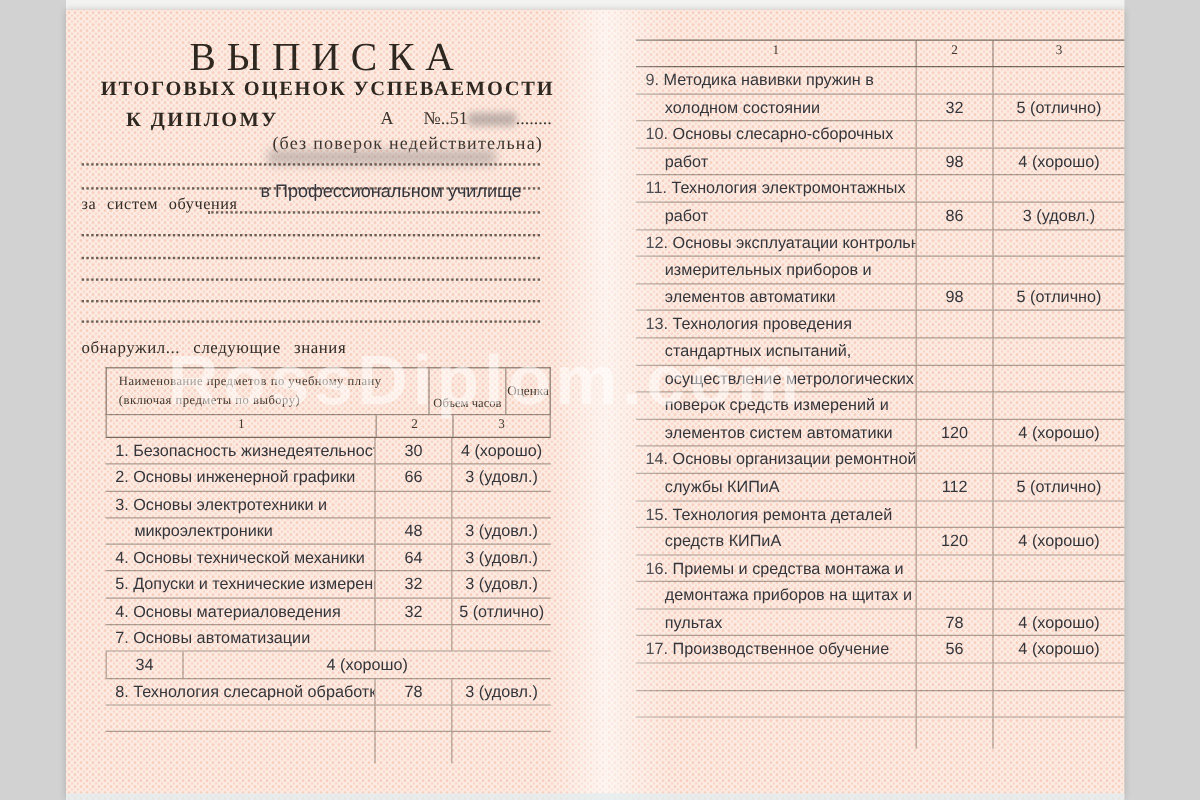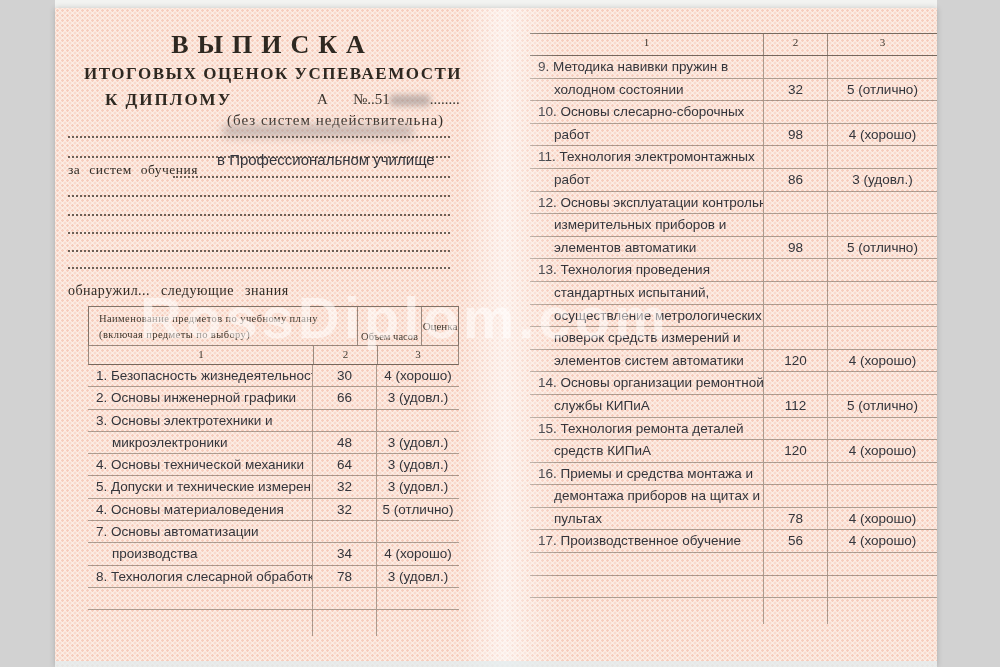--- a/index.html
+++ b/index.html
@@ -20,21 +20,21 @@
   .fold {
     position:absolute; left:405px; top:0; width:100px; height:100%; pointer-events:none;
     background:linear-gradient(90deg, rgba(255,255,255,0) 0%, rgba(255,255,255,0.55) 45%, rgba(255,255,255,0.22) 72%, rgba(255,255,255,0) 100%);
   }
   .bottom-edge { position:absolute; left:0; bottom:0; width:100%; height:6px; background:rgba(226,236,239,0.75); }
 
   .abs { position:absolute; }
   .serif { font-family:"Liberation Serif", serif; color:#312b25; }
   .sans  { font-family:"Liberation Sans", sans-serif; color:#34353c; }
 
-  .t-title   { left:30px; top:22px; width:375px; text-align:center; font-size:26px; font-weight:bold; letter-spacing:9px; color:#2e2821; }
+  .t-title   { left:30px; top:22px; width:375px; text-align:center; font-size:33px; font-weight:normal; letter-spacing:9px; color:#2e2821; }
   .t-sub     { left:18px; top:56px; width:400px; text-align:center; font-size:17px; font-weight:bold; letter-spacing:1.5px; color:#2e2821; }
   .t-dipl    { left:50px; top:82px; font-size:17px; font-weight:bold; letter-spacing:2px; color:#2e2821; }
   .t-series  { left:262px; top:83px; font-size:15px; color:#3a342d; }
   .t-numwrap { left:298px; top:83px; width:102px; font-size:15px; color:#3a342d; white-space:nowrap; }
   .t-note    { left:172px; top:104px; font-size:15px; letter-spacing:1px; color:#352f29; }
 
   .smudge { display:inline-block; background:rgba(152,142,140,0.6); filter:blur(3px); border-radius:3px; vertical-align:middle; }
   .name-smudge { left:168px; top:117px; width:190px; height:12px; background:rgba(158,148,146,0.55); filter:blur(4px); border-radius:3px; }
 
   .dotline { height:0; border-bottom:2px dotted rgba(82,72,64,0.85); }
@@ -96,21 +96,21 @@
 
   <div class="abs t-title serif">ВЫПИСКА</div>
   <div class="abs t-sub serif">ИТОГОВЫХ ОЦЕНОК УСПЕВАЕМОСТИ</div>
 
   <div class="abs t-dipl serif">К ДИПЛОМУ</div>
   <div class="abs t-series serif">А</div>
   <div class="abs t-numwrap serif">
     <span>№..</span><span>51</span><span class="smudge" style="width:40px; height:11px;"></span><span>........</span>
   </div>
 
-  <div class="abs t-note serif">(без систем недействительна)</div>
+  <div class="abs t-note serif">(без поверок недействительна)</div>
   <div class="abs name-smudge"></div>
 
   <div class="abs dotline dl1"></div>
   <div class="abs dotline dl2"></div>
 
   <div class="abs t-during serif">за систем обучения</div>
   <div class="abs t-inst1 sans">в Профессиональном училище</div>
   <div class="abs dotline dl3"></div>
   <div class="abs dotline dl4"></div>
   <div class="abs dotline dl5"></div>
@@ -175,21 +175,20 @@
           <div class="c3">5 (отлично)</div>
         </div>
 
         <div class="trow">
           <div class="c1">7. Основы автоматизации</div>
           <div class="c2"></div>
           <div class="c3"></div>
         </div>
 
         <div class="trow indent">
-          <div class="c1">производства</div>
           <div class="c2">34</div>
           <div class="c3">4 (хорошо)</div>
         </div>
 
         <div class="trow">
           <div class="c1">8. Технология слесарной обработки</div>
           <div class="c2">78</div>
           <div class="c3">3 (удовл.)</div>
         </div>
 

